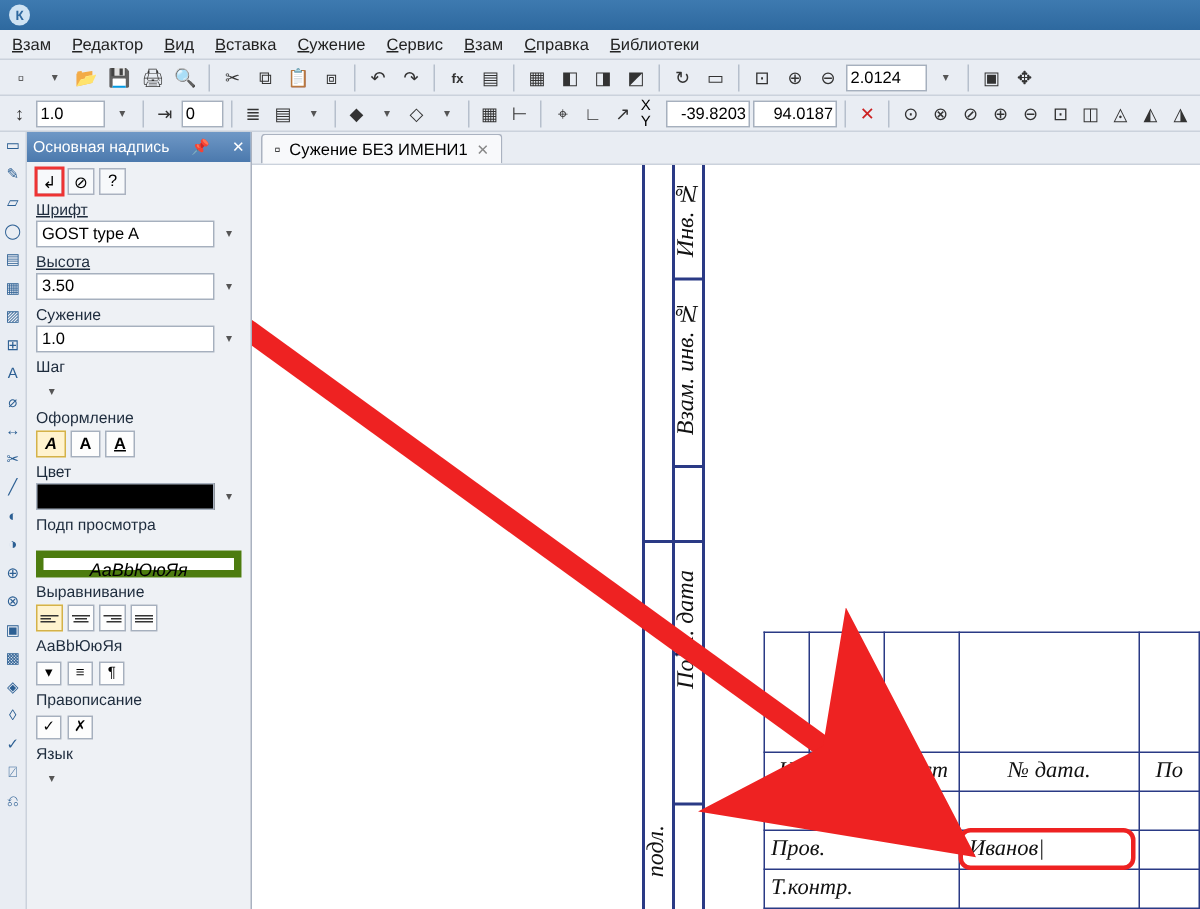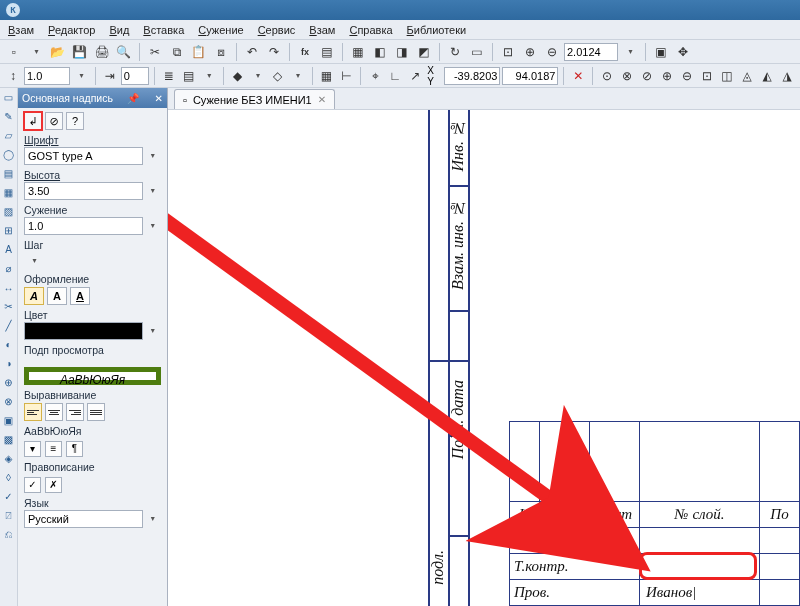--- a/index.html
+++ b/index.html
@@ -302,21 +302,20 @@
       </div>
 
       <span class="sp-label"><span>Правописание</span></span>
       <div class="cb-row">
         <div class="cb">✓</div>
         <div class="cb">✗</div>
       </div>
 
       <span class="sp-label"><span>Язык</span></span>
       <div style="display:flex;">
-          <input class="sp-input" value="Русский" style="">
           <div class="tb-btn tb-dd" style="height:18px;">
             <span class="arr">▾</span>
           </div>
         </div>
     </div>
   </div>
 
   <div class="canvas-area">
     <div class="doc-tabs">
       <div class="dtab">
@@ -348,37 +347,37 @@
             <td style="width:30px;"></td>
                 <td style="width:50px;"></td>
                 <td style="width:50px;"></td>
                 <td style="width:120px;"></td>
                 <td style="width:40px;"></td>
           </tr>
           <tr style="height:26px;">
             <td>И</td>
             <td></td>
             <td>Лист</td>
-            <td>№ слой.</td>
+            <td>№ дата.</td>
             <td>По</td>
           </tr>
           <tr style="height:26px;">
             <td colspan="3" style="text-align:left;padding-left:4px;">Разраб.</td>
             <td></td>
                 <td></td>
           </tr>
           <tr style="height:26px;">
+            <td colspan="3" style="text-align:left;padding-left:4px;">Пров.</td>
+            <td style="text-align:left;padding-left:6px;">Иванов|</td>
+            <td></td>
+          </tr>
+          <tr style="height:26px;">
             <td colspan="3" style="text-align:left;padding-left:4px;">Т.контр.</td>
             <td></td>
                 <td></td>
-          </tr>
-          <tr style="height:26px;">
-            <td colspan="3" style="text-align:left;padding-left:4px;">Пров.</td>
-            <td style="text-align:left;padding-left:6px;">Иванов|</td>
-            <td></td>
           </tr>
         </tbody>
           </table>
       </div>
 
       <div class="highlight" style="right:43px; bottom:26px; width:118px; height:28px;"></div>
 
       <svg class="arrow-annot" style="left:-130px; top:15px;" width="640" height="470">
         <defs>
           <marker id="ah" markerWidth="14" markerHeight="14" refX="10" refY="6" orient="auto">

